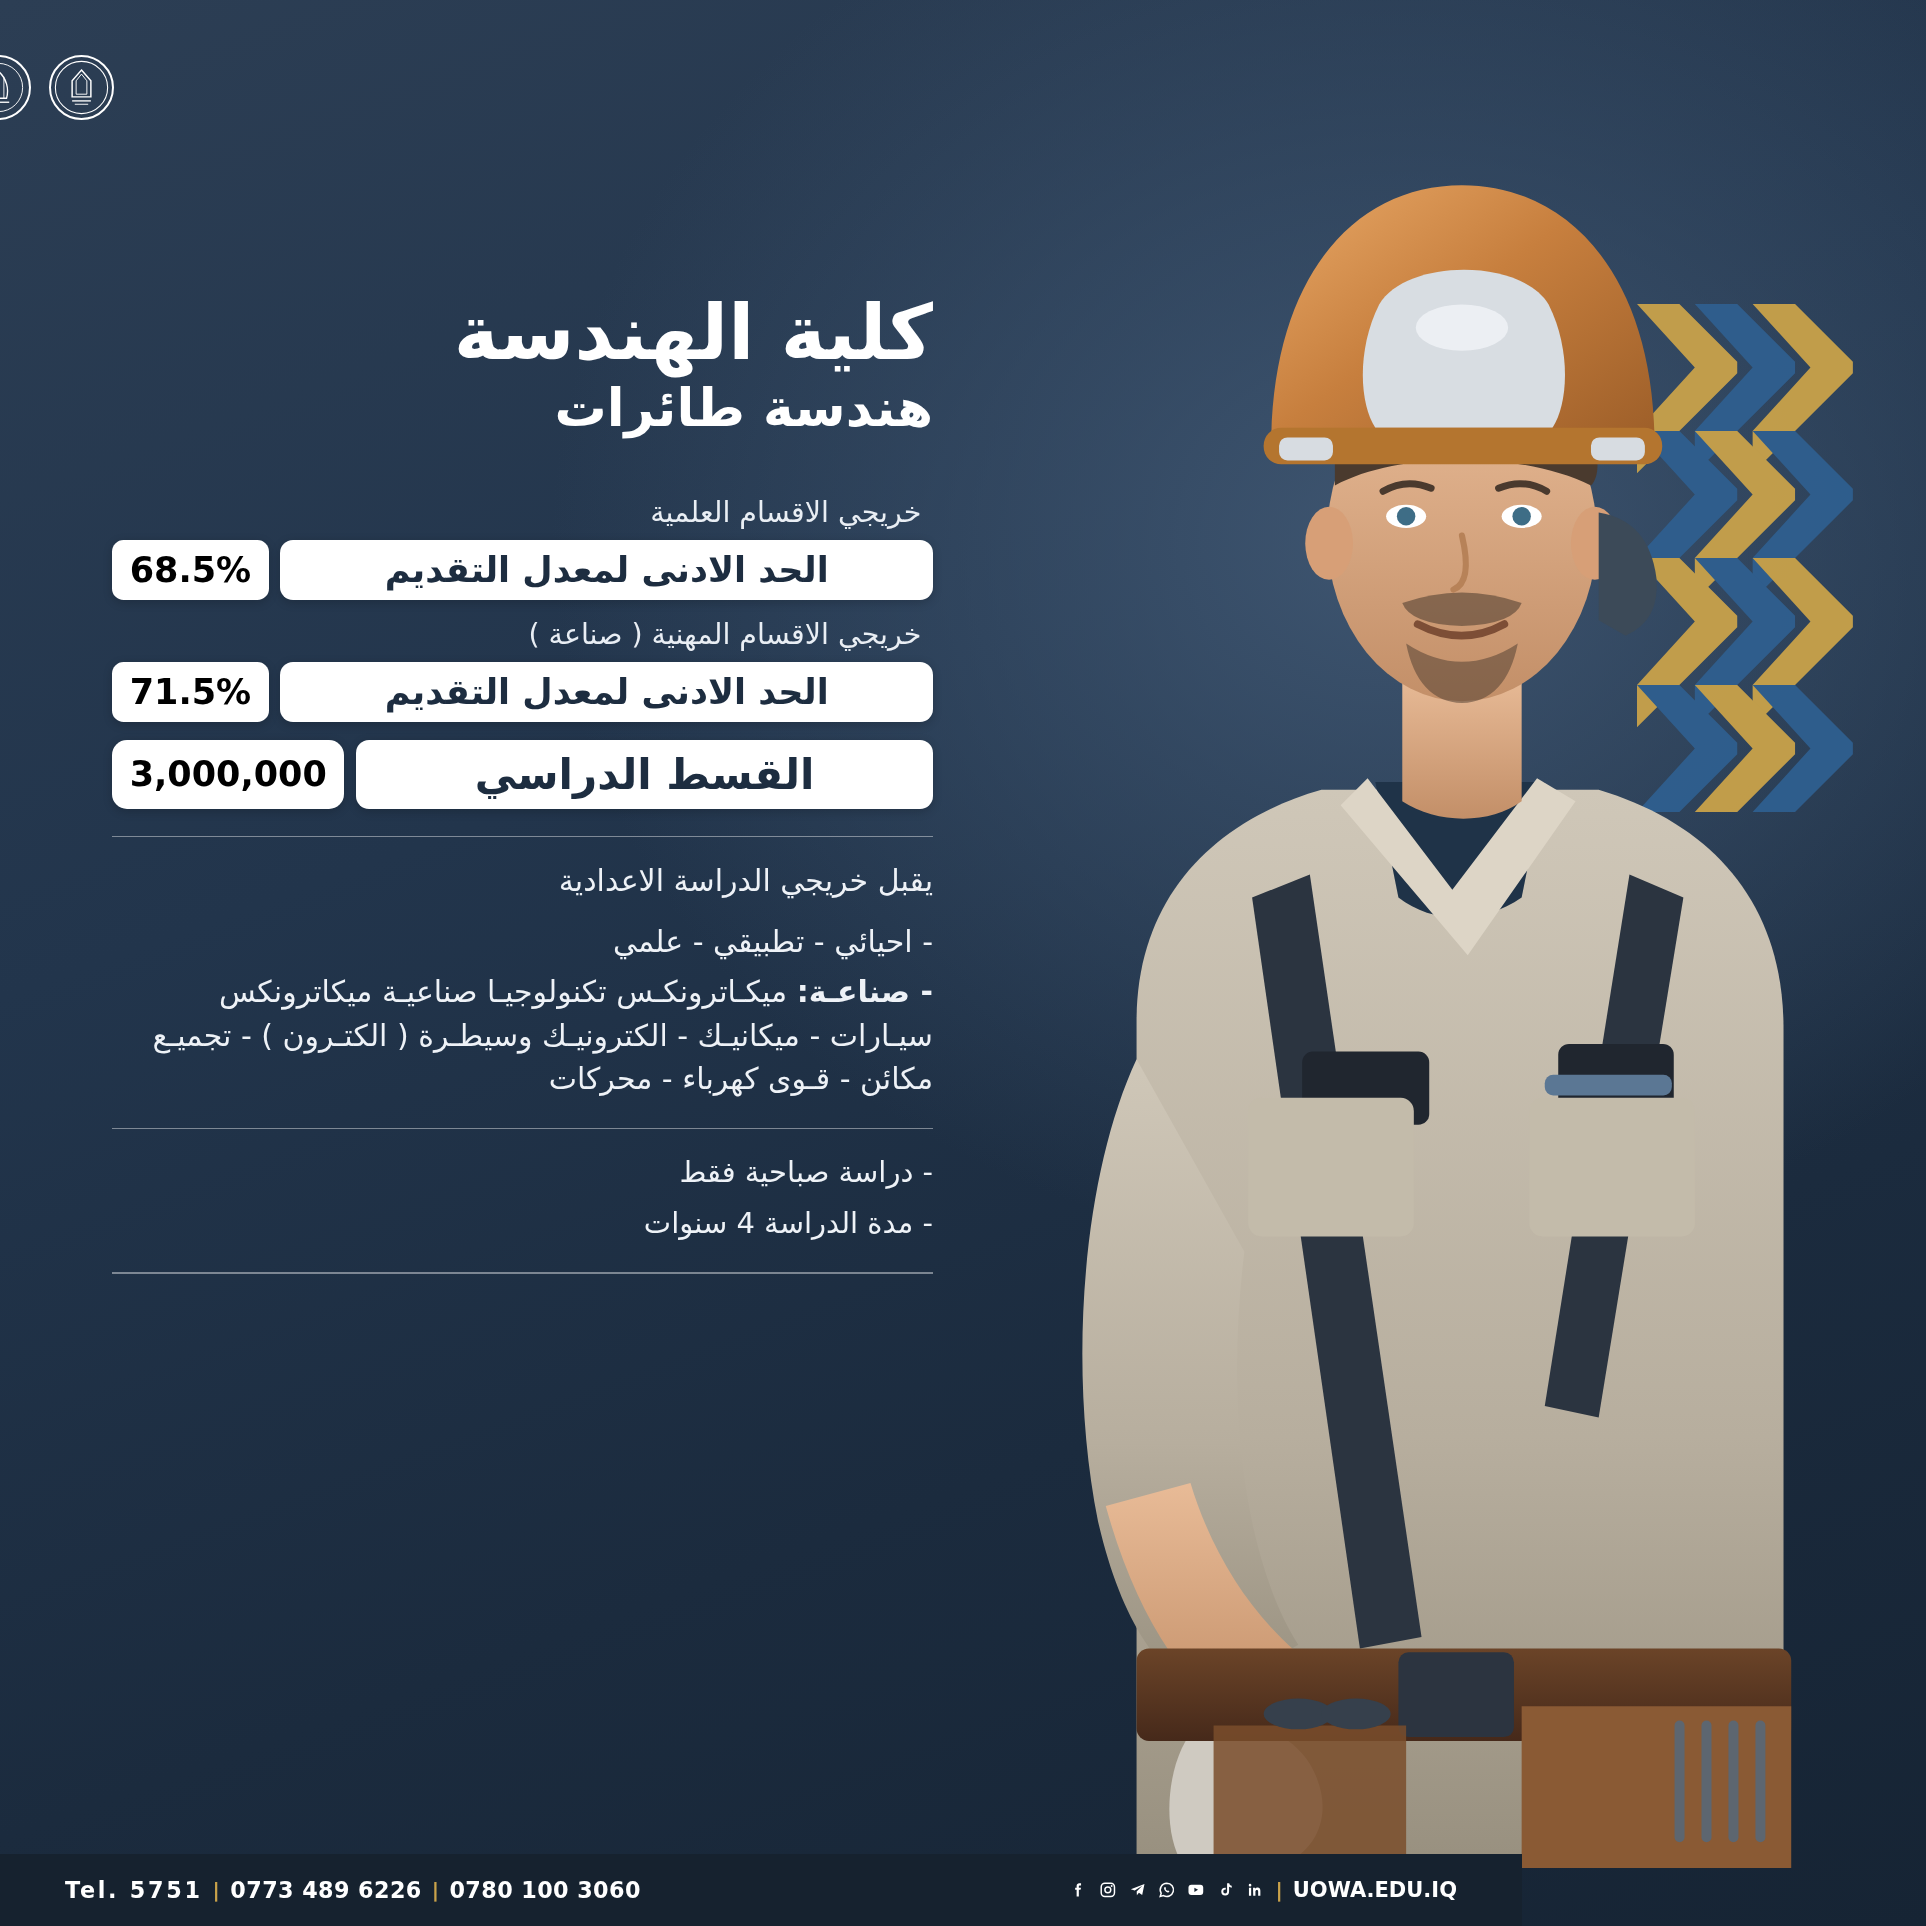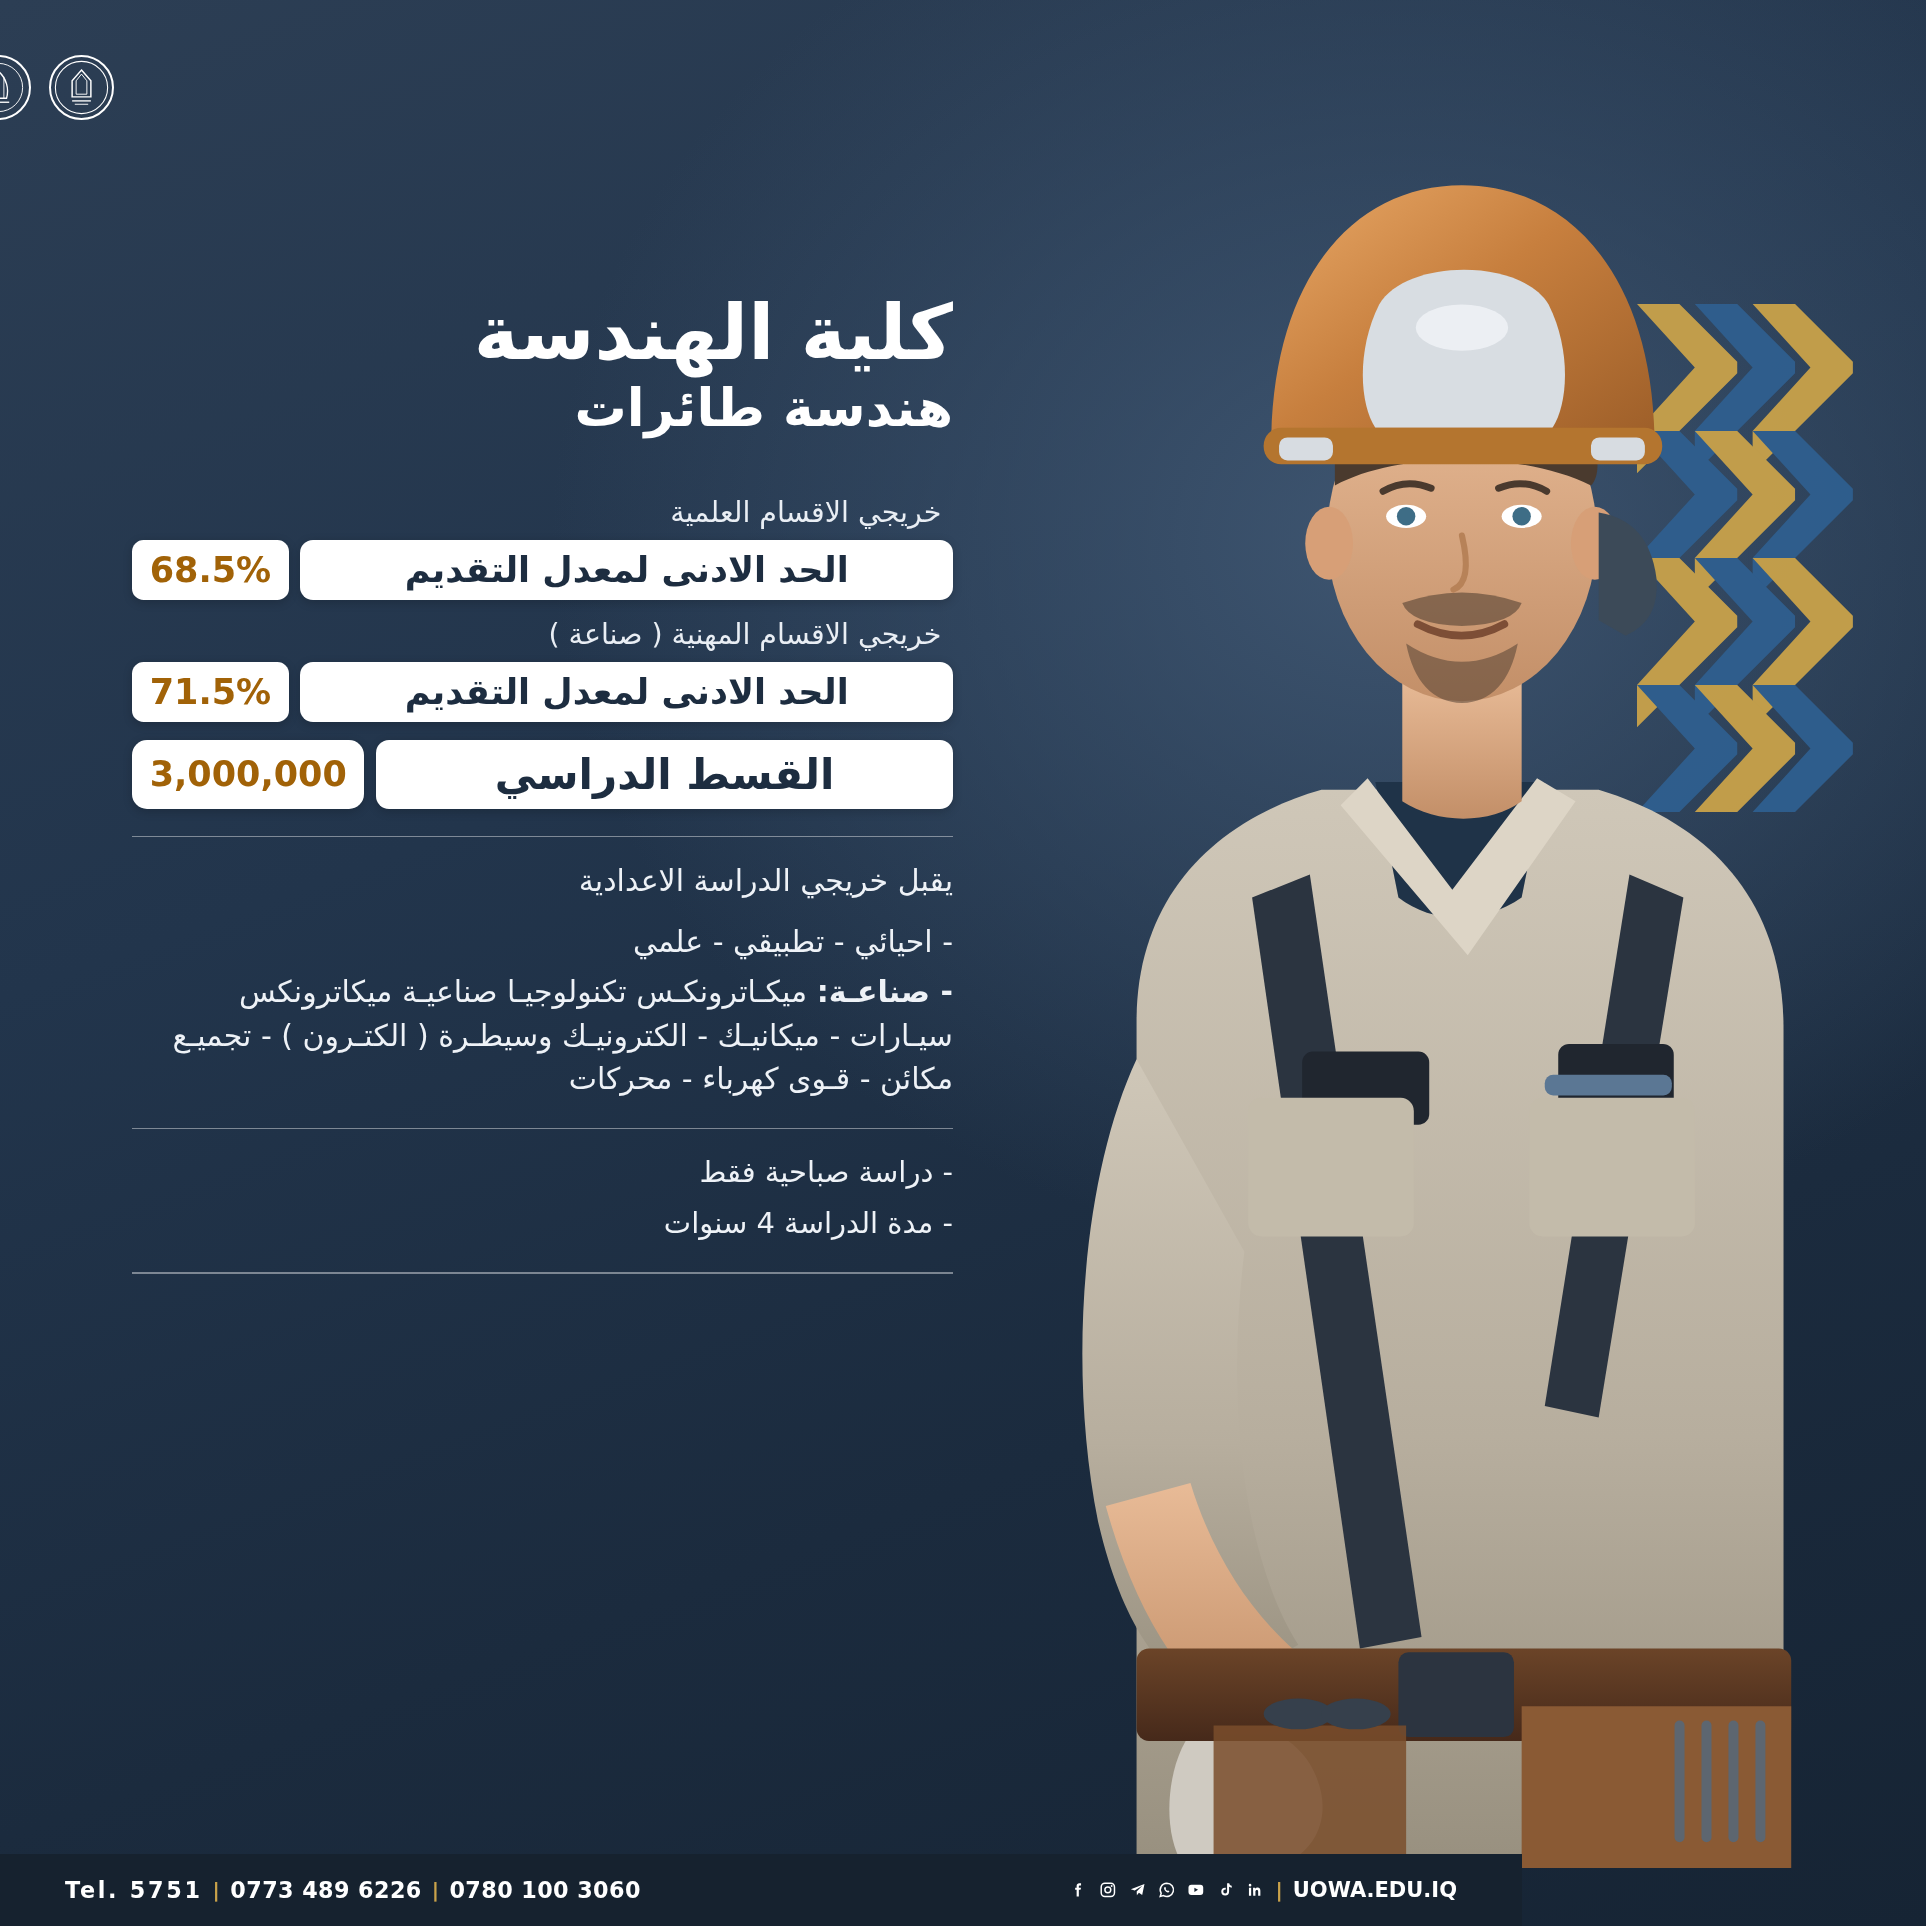--- a/index.html
+++ b/index.html
@@ -43,21 +43,21 @@
   .logo {
     width: 67px;
     height: 67px;
     flex: 0 0 auto;
   }
 
   
   .content {
     position: absolute;
     top: 293px;
-    left: 132px;
+    left: 112px;
     width: 821px;
     text-align: right;
     direction: rtl;
   }
   .title-main {
     color: #ffffff;
     font-size: 76px;
     font-weight: bold;
     letter-spacing: -0.8px;
     line-height: 1.05;
@@ -99,21 +99,21 @@
     padding: 10px 25px;
     color: #1d2d40;
     font-size: 35px;
     font-weight: bold;
     white-space: nowrap;
     border-radius: 13px;
   }
   .pill-value {
     flex: 0 0 auto;
     padding: 10px 17.7px;
-    color: #a16207;
+    color: #000000;
     font-size: 35px;
     font-weight: bold;
     min-width: 116px;
     white-space: nowrap;
   }
   .row.fee .pill-label { font-size: 42px; }
   .row.fee .pill-value { min-width: 193px; border-radius: 15px; }
 
   .divider {
     height: 1.2px;

